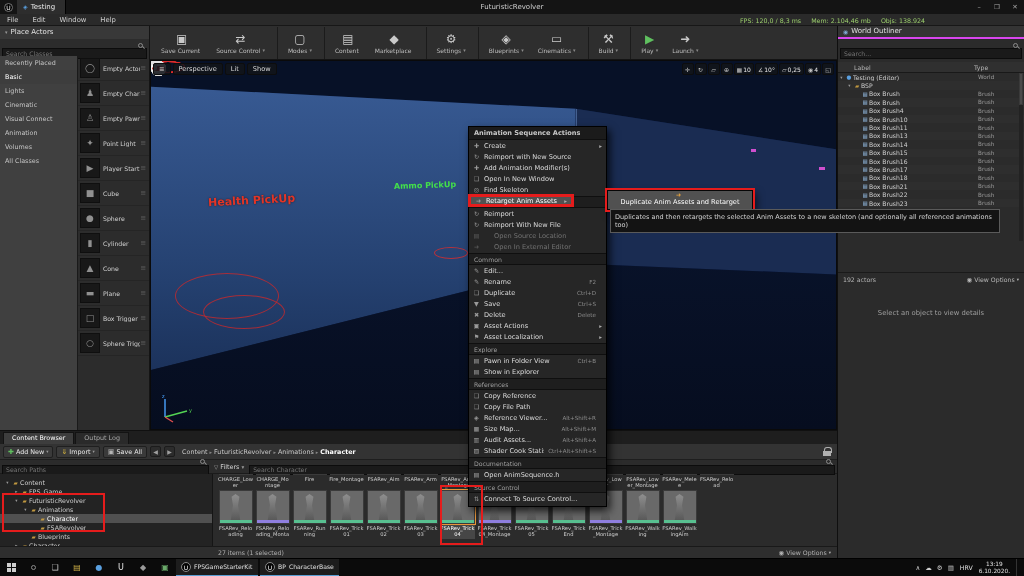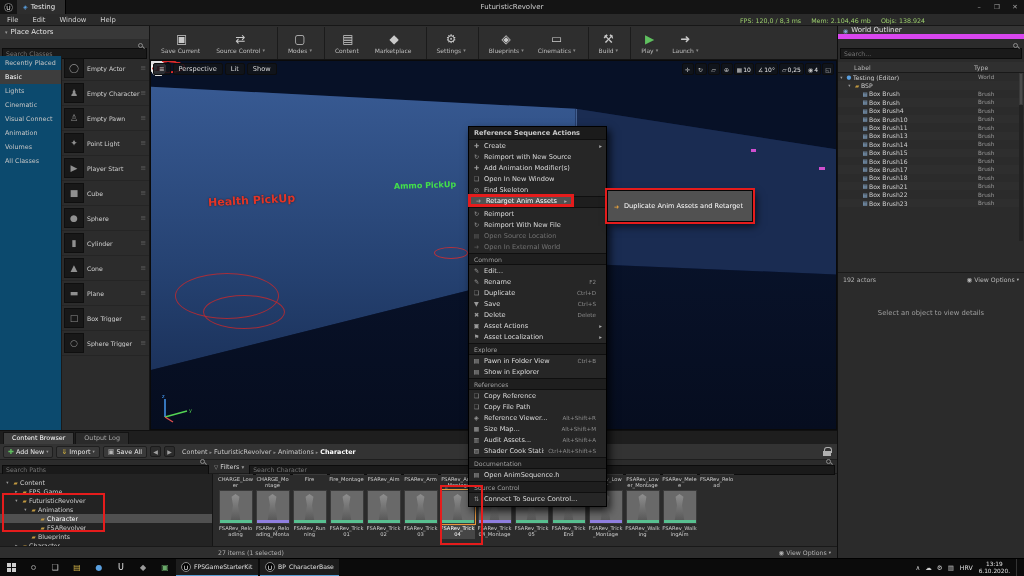--- a/index.html
+++ b/index.html
@@ -33,21 +33,21 @@
 
   
   #place-actors { left:0; top:26px; width:150px; height:404px; background:#2c2c2c; border-right:1px solid #141414; }
   .pa-header { height:13px; background:#383838; font-size:7px; line-height:13px; padding-left:5px; color:#e2e2e2; display:flex; gap:3px; align-items:center; }
   .pa-header .caret { font-size:5px; color:#999; }
   .searchbox { position:relative; margin:2px; }
   .searchbox input { width:100%; height:11px; background:#1a1a1a; border:1px solid #0c0c0c; color:#9a9a9a; font-size:6.2px; padding:0 10px 0 3px; font-family:inherit; }
   .si { position:absolute; right:4px; top:2px; width:5px; height:5px; border:1px solid #8a8a8a; border-radius:50%; }
   .si::after { content:''; position:absolute; width:3px; height:1px; background:#8a8a8a; transform:rotate(45deg); right:-3px; bottom:-1px; }
   .pa-body { position:absolute; top:30px; bottom:0; left:0; right:0; display:flex; }
-  .pa-cats { width:62px; background:#0c4a6e; border-right:1px solid #1a1a1a; }
+  .pa-cats { width:78px; background:#404040; border-right:1px solid #1a1a1a; }
   .pa-cat { height:14px; line-height:14px; font-size:6.4px; padding-left:5px; color:#c5c5c5; white-space:nowrap; overflow:hidden; }
   .pa-cat.active { background:#3d3d3d; color:#fff; }
   .pa-items { flex:1; overflow:hidden; }
   .pa-item { display:flex; align-items:center; height:25px; border-bottom:1px solid #252525; padding:0 2px; }
   .pa-thumb { width:20px; height:20px; background:#181818; border:1px solid #0f0f0f; color:#909090; font-size:9px; display:flex; align-items:center; justify-content:center; margin-right:3px; flex:0 0 auto; }
   .pa-label { flex:1; font-size:6.2px; color:#d2d2d2; white-space:nowrap; overflow:hidden; }
   .pa-grab { color:#5f5f5f; font-size:7px; padding-right:1px; }
 
   
   #viewport { left:150px; top:60px; width:687px; height:370px; background:linear-gradient(180deg,#0b1a3c 0%,#0e2150 55%,#081023 100%); overflow:hidden; border:1px solid #0a0a0a; }
@@ -86,31 +86,31 @@
 
   
   #context-menu { left:468px; top:126px; width:139px; background:#262626; border:1px solid #000; box-shadow:3px 4px 8px rgba(0,0,0,.75); padding-bottom:2px; z-index:50; }
   .mi { display:flex; align-items:center; height:11px; padding:0 4px 0 3px; font-size:6.6px; color:#dcdcdc; }
   .mi-g { width:9px; font-size:6.2px; color:#9a9a9a; text-align:center; margin-right:3px; flex:0 0 auto; }
   .mi-l { white-space:nowrap; overflow:hidden; }
   .mi-s { margin-left:auto; font-size:5.6px; color:#8a8a8a; padding-left:4px; white-space:nowrap; }
   .mi-a { width:6px; text-align:right; font-size:5.5px; color:#aaa; flex:0 0 auto; }
   .mi.ttl { height:13px; background:#1b1b1b; color:#c8c8c8; font-weight:bold; padding-left:5px; border-bottom:1px solid #0f0f0f; }
   .mi.hdr { height:12px; background:#1e1e1e; color:#9f9f9f; font-size:6.2px; padding-left:5px; border-top:1px solid #0f0f0f; border-bottom:1px solid #0f0f0f; margin-top:1px; }
-  .mi.dis { opacity:.4; }
+  .mi.dis { opacity:.4;gap:10px; }
   .mi.hl { background:#515151; color:#fff; }
   .mi.anno { outline:2px solid #e51c1c; outline-offset:-1px; }
   #submenu { left:607px; top:190px; width:146px; background:#2b2b2b; border:1px solid #060606; box-shadow:3px 4px 8px rgba(0,0,0,.7); z-index:52; outline:2px solid #e51c1c; }
-  .sub-item { display:flex; align-items:center; height:30px; padding:0 4px; background:#515151; font-size:6.6px; color:#fff; }
+  .sub-item { display:flex; align-items:center; height:18px; padding:0 4px; background:#515151; font-size:6.6px; color:#fff;flex-direction:column; }
   .sub-item .mi-g { color:#e8a33d; }
   #menu-tooltip { left:610px; top:209px; width:390px; background:#131313; border:1px solid #5a5a5a; color:#d2d2d2; font-size:6.5px; line-height:8px; padding:3px 4px; z-index:53; }
 
   
   #right-panel { left:837px; top:26px; width:187px; height:532px; background:#2b2b2b; border-left:1px solid #0f0f0f; }
-  .ol-title { height:13px; background:#343434; font-size:7px; line-height:13px; padding-left:5px; color:#e0e0e0; display:flex; align-items:center; gap:3px; border-bottom:5px solid #d946ef; }
+  .ol-title { height:13px; background:#343434; font-size:7px; line-height:13px; padding-left:5px; color:#e0e0e0; display:flex; align-items:center; gap:3px; border-bottom:2px solid #d946ef; }
   .ol-title .g { color:#7fa8d0; font-size:6px; }
   .ol-cols { display:flex; height:11px; font-size:6.2px; color:#b5b5b5; border-bottom:1px solid #191919; background:#303030; align-items:center; }
   .ol-cols .c-label { padding-left:16px; flex:1; }
   .ol-cols .c-type { width:50px; }
   .ol-rows { position:relative; height:168px; overflow:hidden; }
   .ol-row { display:flex; align-items:center; height:8.4px; font-size:6.1px; color:#cfcfcf; }
   .ol-row:nth-child(even) { background:#2e2e2e; }
   .ol-row.i1 { padding-left:8px; } .ol-row.i2 { padding-left:16px; }
   .ol-arrow { width:7px; text-align:center; font-size:4.5px; color:#999; flex:0 0 auto; }
   .ol-glyph { width:8px; font-size:5.5px; text-align:center; color:#7f9fbf; flex:0 0 auto; }
@@ -863,21 +863,21 @@
         <span>View Options</span>
         <span style="font-size:4.5px;">▾</span>
       </span>
     </div>
   </div>
 
   <div id="context-menu" class="abs">
 
   <div class="mi ttl">
 
-        <span class="mi-l">Reference Sequence Actions</span>
+        <span class="mi-l">Animation Sequence Actions</span>
 
       </div>
       <div class="mi">
         <span class="mi-g">✚</span>
         <span class="mi-l">Create</span>
         <span class="mi-s"></span>
         <span class="mi-a">▸</span>
       </div>
       <div class="mi">
         <span class="mi-g">↻</span>
@@ -927,21 +927,21 @@
         <span class="mi-a"></span>
       </div>
       <div class="mi dis">
         <span class="mi-g">▤</span>
         <span class="mi-l">Open Source Location</span>
         <span class="mi-s"></span>
         <span class="mi-a"></span>
       </div>
       <div class="mi dis">
         <span class="mi-g">➜</span>
-        <span class="mi-l">Open In External World</span>
+        <span class="mi-l">Open In External Editor</span>
         <span class="mi-s"></span>
         <span class="mi-a"></span>
       </div>
       <div class="mi hdr">
 
         <span class="mi-l">Common</span>
 
       </div>
       <div class="mi">
         <span class="mi-g">✎</span>
@@ -1067,20 +1067,21 @@
       </div>
     </div>
 
   <div id="submenu" class="abs">
     <div class="sub-item">
       <span class="mi-g">➜</span>
       <span class="mi-l">Duplicate Anim Assets and Retarget</span>
     </div>
   </div>
 
+  <div id="menu-tooltip" class="abs">Duplicates and then retargets the selected Anim Assets to a new skeleton (and optionally all referenced animations too)</div>
 
   <div id="taskbar" class="abs">
     <div class="tb-icon">
         <span class="winlogo">
           <span></span>
           <span></span>
           <span></span>
           <span></span>
         </span>
       </div>

